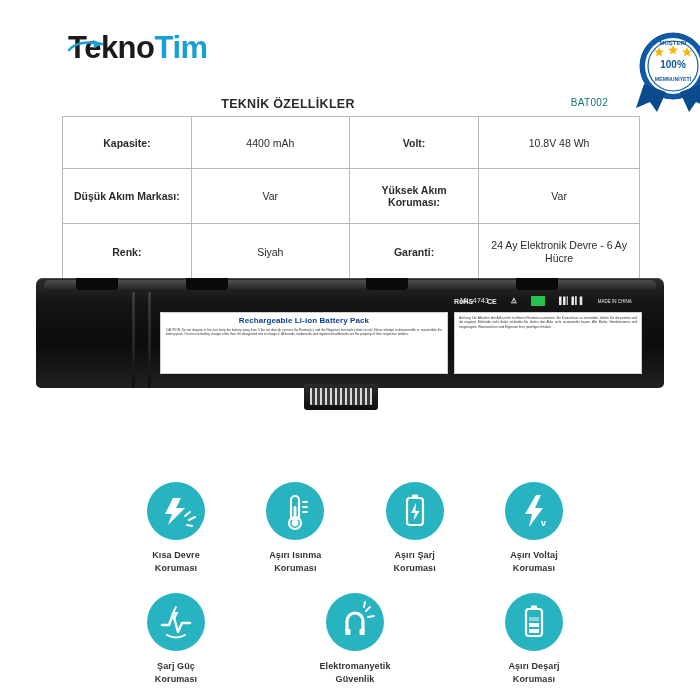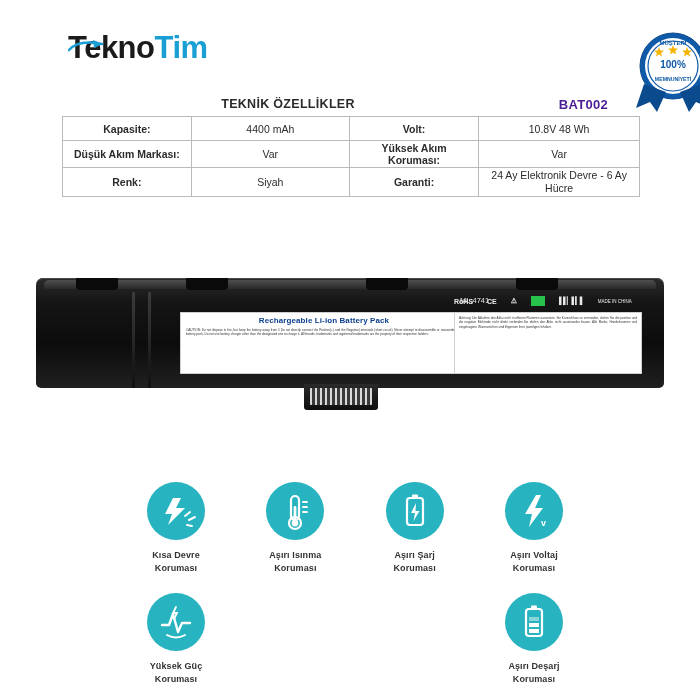--- a/index.html
+++ b/index.html
@@ -72,43 +72,43 @@
     text-align: center;
     font-size: 12.5px;
     font-weight: bold;
     color: #2b2b2b;
     letter-spacing: 0.3px;
   }
   .spec-title .code {
     position: absolute;
     right: 92px;
     top: 0;
-    font-size: 13px;
-    font-weight: bold;
-    color: #4c1d95;
+    font-size: 10px;
+    font-weight: normal;
+    color: #0f766e;
   }
   .spec-title .label {
     position: absolute;
     left: 50%;
     transform: translateX(-50%);
     margin-left: -62px;
   }
   table.specs {
     position: absolute;
     left: 62px;
     top: 116px;
     width: 578px;
     border-collapse: collapse;
     font-size: 10.5px;
     color: #2b2b2b;
   }
   table.specs td {
     border: 1px solid #b9b9b9;
     height: 21px;
-    padding: 1px 6px;
+    padding: 15px 6px;
     text-align: center;
     vertical-align: middle;
   }
   table.specs td.k {
     width: 126px;
     font-weight: bold;
   }
   table.specs td.v {
     width: 163px;
     margin-left: 27px;
@@ -164,21 +164,20 @@
   }
   .label-main {
     position: absolute;
     left: 124px;
     top: 34px;
     width: 288px;
     height: 62px;
     background: #ffffff;
     border: 1px solid #cfcfcf;
     box-sizing: border-box;
-    margin-left: 20px;
   }
   .label-main .title {
     display: block;
     text-align: center;
     font-size: 8px;
     font-weight: bold;
     color: #0d3f8f;
     margin-top: 3px;
     letter-spacing: .1px;
   }
@@ -452,25 +451,39 @@
 
     <div class="feat">
       <div class="circle">
         <svg width="58" height="58" viewBox="0 0 58 58">
           <path d="M15 32 h7 l4 -11 l5 18 l4 -9 h8" stroke="#ffffff" stroke-width="2.4" fill="none" stroke-linecap="round" stroke-linejoin="round"></path>
           <path d="M29 14 l-3 6 h4 l-3 6" stroke="#ffffff" stroke-width="1.8" fill="none" stroke-linecap="round"></path>
           <path d="M20 42 q9 5 18 0" stroke="#ffffff" stroke-width="2" fill="none" stroke-linecap="round"></path>
         </svg>
       </div>
       <div class="fcap">
-        <span>Yüksek Güç</span><br>
+        <span>Şarj Güç</span><br>
         <span>Koruması</span>
       </div>
     </div>
 
+    <div class="feat">
+      <div class="circle">
+        <svg width="58" height="58" viewBox="0 0 58 58">
+          <path d="M21 38 V28 a8 8 0 0 1 16 0 V38" fill="none" stroke="#ffffff" stroke-width="3.2"></path>
+          <rect x="19.4" y="36" width="5" height="6" fill="#ffffff"></rect>
+          <rect x="33.6" y="36" width="5" height="6" fill="#ffffff"></rect>
+          <path d="M40 18 l4 -4 M42 24 l6 -1 M38 14 l1 -5" stroke="#ffffff" stroke-width="1.8" stroke-linecap="round"></path>
+        </svg>
+      </div>
+      <div class="fcap">
+        <span>Elektromanyetik</span><br>
+        <span>Güvenlik</span>
+      </div>
+    </div>
 
 
     <div class="feat">
       <div class="circle">
         <svg width="58" height="58" viewBox="0 0 58 58">
           <rect x="21" y="16" width="16" height="27" rx="3" fill="none" stroke="#ffffff" stroke-width="2.2"></rect>
           <rect x="26" y="12.5" width="6" height="3.5" rx="1" fill="#ffffff"></rect>
           <rect x="24" y="36" width="10" height="4" fill="#ffffff"></rect>
           <rect x="24" y="30" width="10" height="4" fill="#ffffff"></rect>
           <rect x="24" y="24" width="10" height="4" fill="#ffffff" opacity="0.45"></rect>

